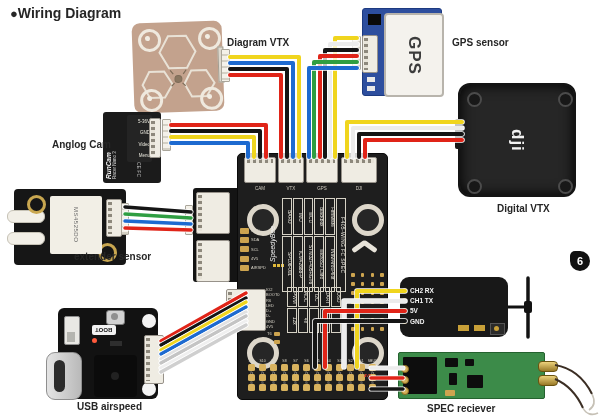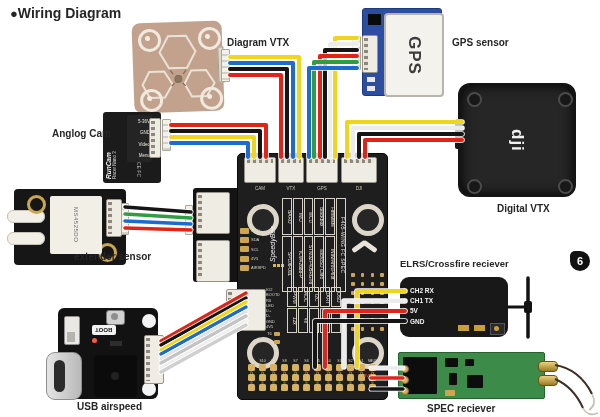--- a/index.html
+++ b/index.html
@@ -612,20 +612,19 @@
       <polyline points="125,214 191,218" fill="none" stroke="#2f9e42" stroke-width="3.5" stroke-linejoin="round" stroke-linecap="round"></polyline>
       <polyline points="125,221 191,224" fill="none" stroke="#ffffff" stroke-width="5.1" stroke-linejoin="round" stroke-linecap="round"></polyline>
       <polyline points="125,221 191,224" fill="none" stroke="#1d6ad0" stroke-width="3.5" stroke-linejoin="round" stroke-linecap="round"></polyline>
       <polyline points="125,228 191,230" fill="none" stroke="#ffffff" stroke-width="5.1" stroke-linejoin="round" stroke-linecap="round"></polyline>
       <polyline points="125,228 191,230" fill="none" stroke="#e02418" stroke-width="3.5" stroke-linejoin="round" stroke-linecap="round"></polyline>
     </svg>
 
   <div class="lbl" style="left:227px;top:37px">Diagram VTX</div>
   <div class="lbl" style="left:452px;top:37px">GPS sensor</div>
   <div class="lbl" style="left:497px;top:203px">Digital VTX</div>
-  <div class="lbl" style="left:52px;top:128px">Anglog Cam</div>
+  <div class="lbl" style="left:52px;top:139px">Anglog Cam</div>
   <div class="lbl" style="left:74px;top:251px">extender sensor</div>
   <div class="lbl" style="left:77px;top:401px">USB airspeed</div>
-  <div class="lbl" style="left:400px;top:258px;font-size:9.5px">ELRS/Crossfire reciever</div>
   <div class="lbl" style="left:427px;top:403px">SPEC reciever</div>
 
   <div class="abs" id="badge">6</div>
 </div>
 
 </body></html>

